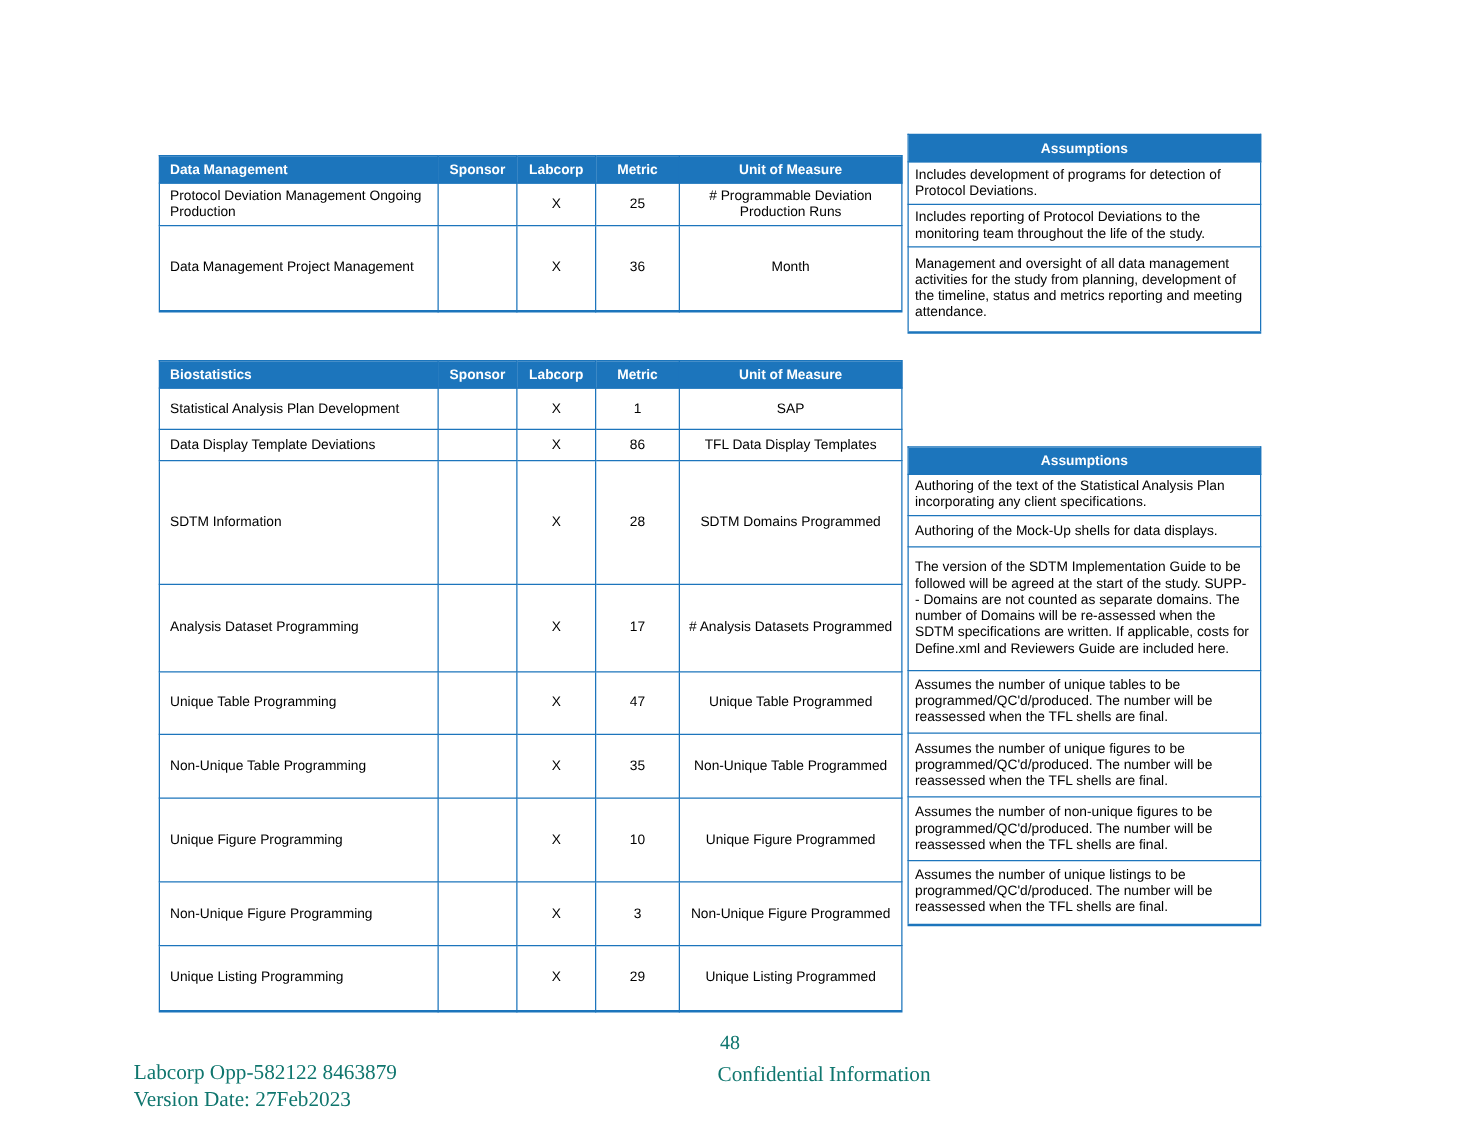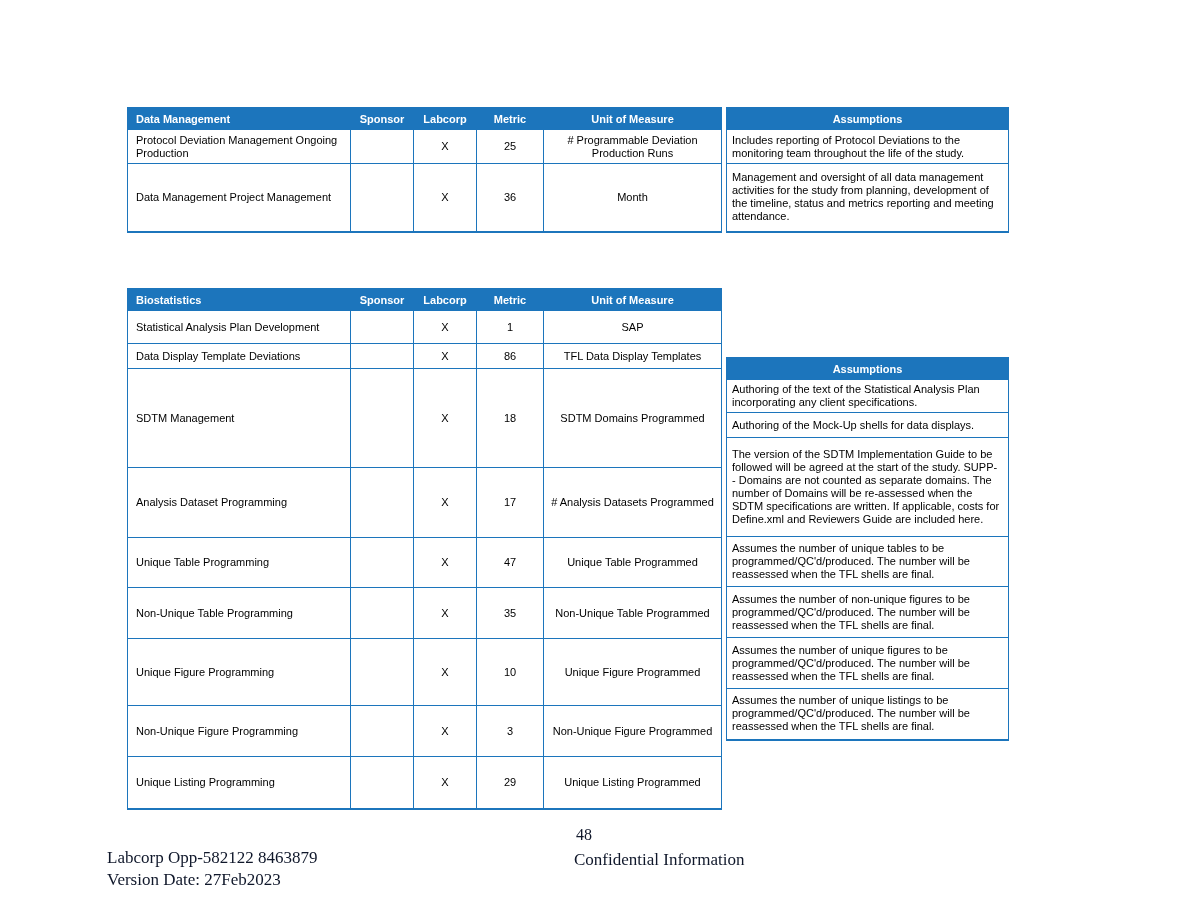--- a/index.html
+++ b/index.html
@@ -49,21 +49,21 @@
     font-size: 11px;
     line-height: 13px;
     vertical-align: middle;
     padding: 3px 6px;
     background: #ffffff;
   }
   td.task { text-align: left; padding-left: 8px; padding-right: 8px; }
   td.c    { text-align: center; }
   td.unit { padding-left: 4px; padding-right: 4px; }
   td.assume { text-align: left; padding: 3px 5px; }
-  .footer-item { position: absolute; font-family: "Liberation Serif", serif; color: #0f172a; white-space: nowrap; }
+  .footer-item { position: absolute; font-family: "Liberation Serif", serif; color: #0f766e; white-space: nowrap; }
   .pageno  { left: 576px; top: 826px; font-size: 16px; }
   .docref  { left: 107px; top: 848px; font-size: 17px; }
   .conf    { left: 574px; top: 850px; font-size: 17px; }
   .verdate { left: 107px; top: 870px; font-size: 17px; }
 </style>
 </head>
 <body>
 
 <div class="page">
 
@@ -108,20 +108,23 @@
       <colgroup>
           <col style="width:282px">
         </colgroup>
       <thead>
         <tr style="height:22px">
           <th>Assumptions</th>
         </tr>
       </thead>
       <tbody>
         <tr style="height:34px">
+          <td class="assume">Includes development of programs for detection of Protocol Deviations.</td>
+        </tr>
+        <tr style="height:34px">
           <td class="assume">Includes reporting of Protocol Deviations to the monitoring team throughout the life of the study.</td>
         </tr>
         <tr style="height:68px">
           <td class="assume">Management and oversight of all data management activities for the study from planning, development of the timeline, status and metrics reporting and meeting attendance.</td>
         </tr>
       </tbody>
     </table>
   </div>
 
   <div class="group" style="left:107px; top:288px;">
@@ -152,24 +155,24 @@
           <td class="c unit">SAP</td>
         </tr>
         <tr style="height:25px">
           <td class="task">Data Display Template Deviations</td>
           <td class="c"></td>
           <td class="c">X</td>
           <td class="c">86</td>
           <td class="c unit">TFL Data Display Templates</td>
         </tr>
         <tr style="height:99px">
-          <td class="task">SDTM Management</td>
-          <td class="c"></td>
-          <td class="c">X</td>
-          <td class="c">18</td>
+          <td class="task">SDTM Information</td>
+          <td class="c"></td>
+          <td class="c">X</td>
+          <td class="c">28</td>
           <td class="c unit">SDTM Domains Programmed</td>
         </tr>
         <tr style="height:70px">
           <td class="task">Analysis Dataset Programming</td>
           <td class="c"></td>
           <td class="c">X</td>
           <td class="c">17</td>
           <td class="c unit"># Analysis Datasets Programmed</td>
         </tr>
         <tr style="height:50px">
@@ -226,24 +229,24 @@
         <tr style="height:25px">
           <td class="assume">Authoring of the Mock-Up shells for data displays.</td>
         </tr>
         <tr style="height:99px">
           <td class="assume">The version of the SDTM Implementation Guide to be followed will be agreed at the start of the study. SUPP- - Domains are not counted as separate domains. The number of Domains will be re-assessed when the SDTM specifications are written. If applicable, costs for Define.xml and Reviewers Guide are included here.</td>
         </tr>
         <tr style="height:50px">
           <td class="assume">Assumes the number of unique tables to be programmed/QC'd/produced. The number will be reassessed when the TFL shells are final.</td>
         </tr>
         <tr style="height:51px">
+          <td class="assume">Assumes the number of unique figures to be programmed/QC'd/produced. The number will be reassessed when the TFL shells are final.</td>
+        </tr>
+        <tr style="height:51px">
           <td class="assume">Assumes the number of non-unique figures to be programmed/QC'd/produced. The number will be reassessed when the TFL shells are final.</td>
-        </tr>
-        <tr style="height:51px">
-          <td class="assume">Assumes the number of unique figures to be programmed/QC'd/produced. The number will be reassessed when the TFL shells are final.</td>
         </tr>
         <tr style="height:51px">
           <td class="assume">Assumes the number of unique listings to be programmed/QC'd/produced. The number will be reassessed when the TFL shells are final.</td>
         </tr>
       </tbody>
     </table>
   </div>
 
   <div class="footer-item pageno">48</div>
   <div class="footer-item docref">Labcorp Opp-582122 8463879</div>

